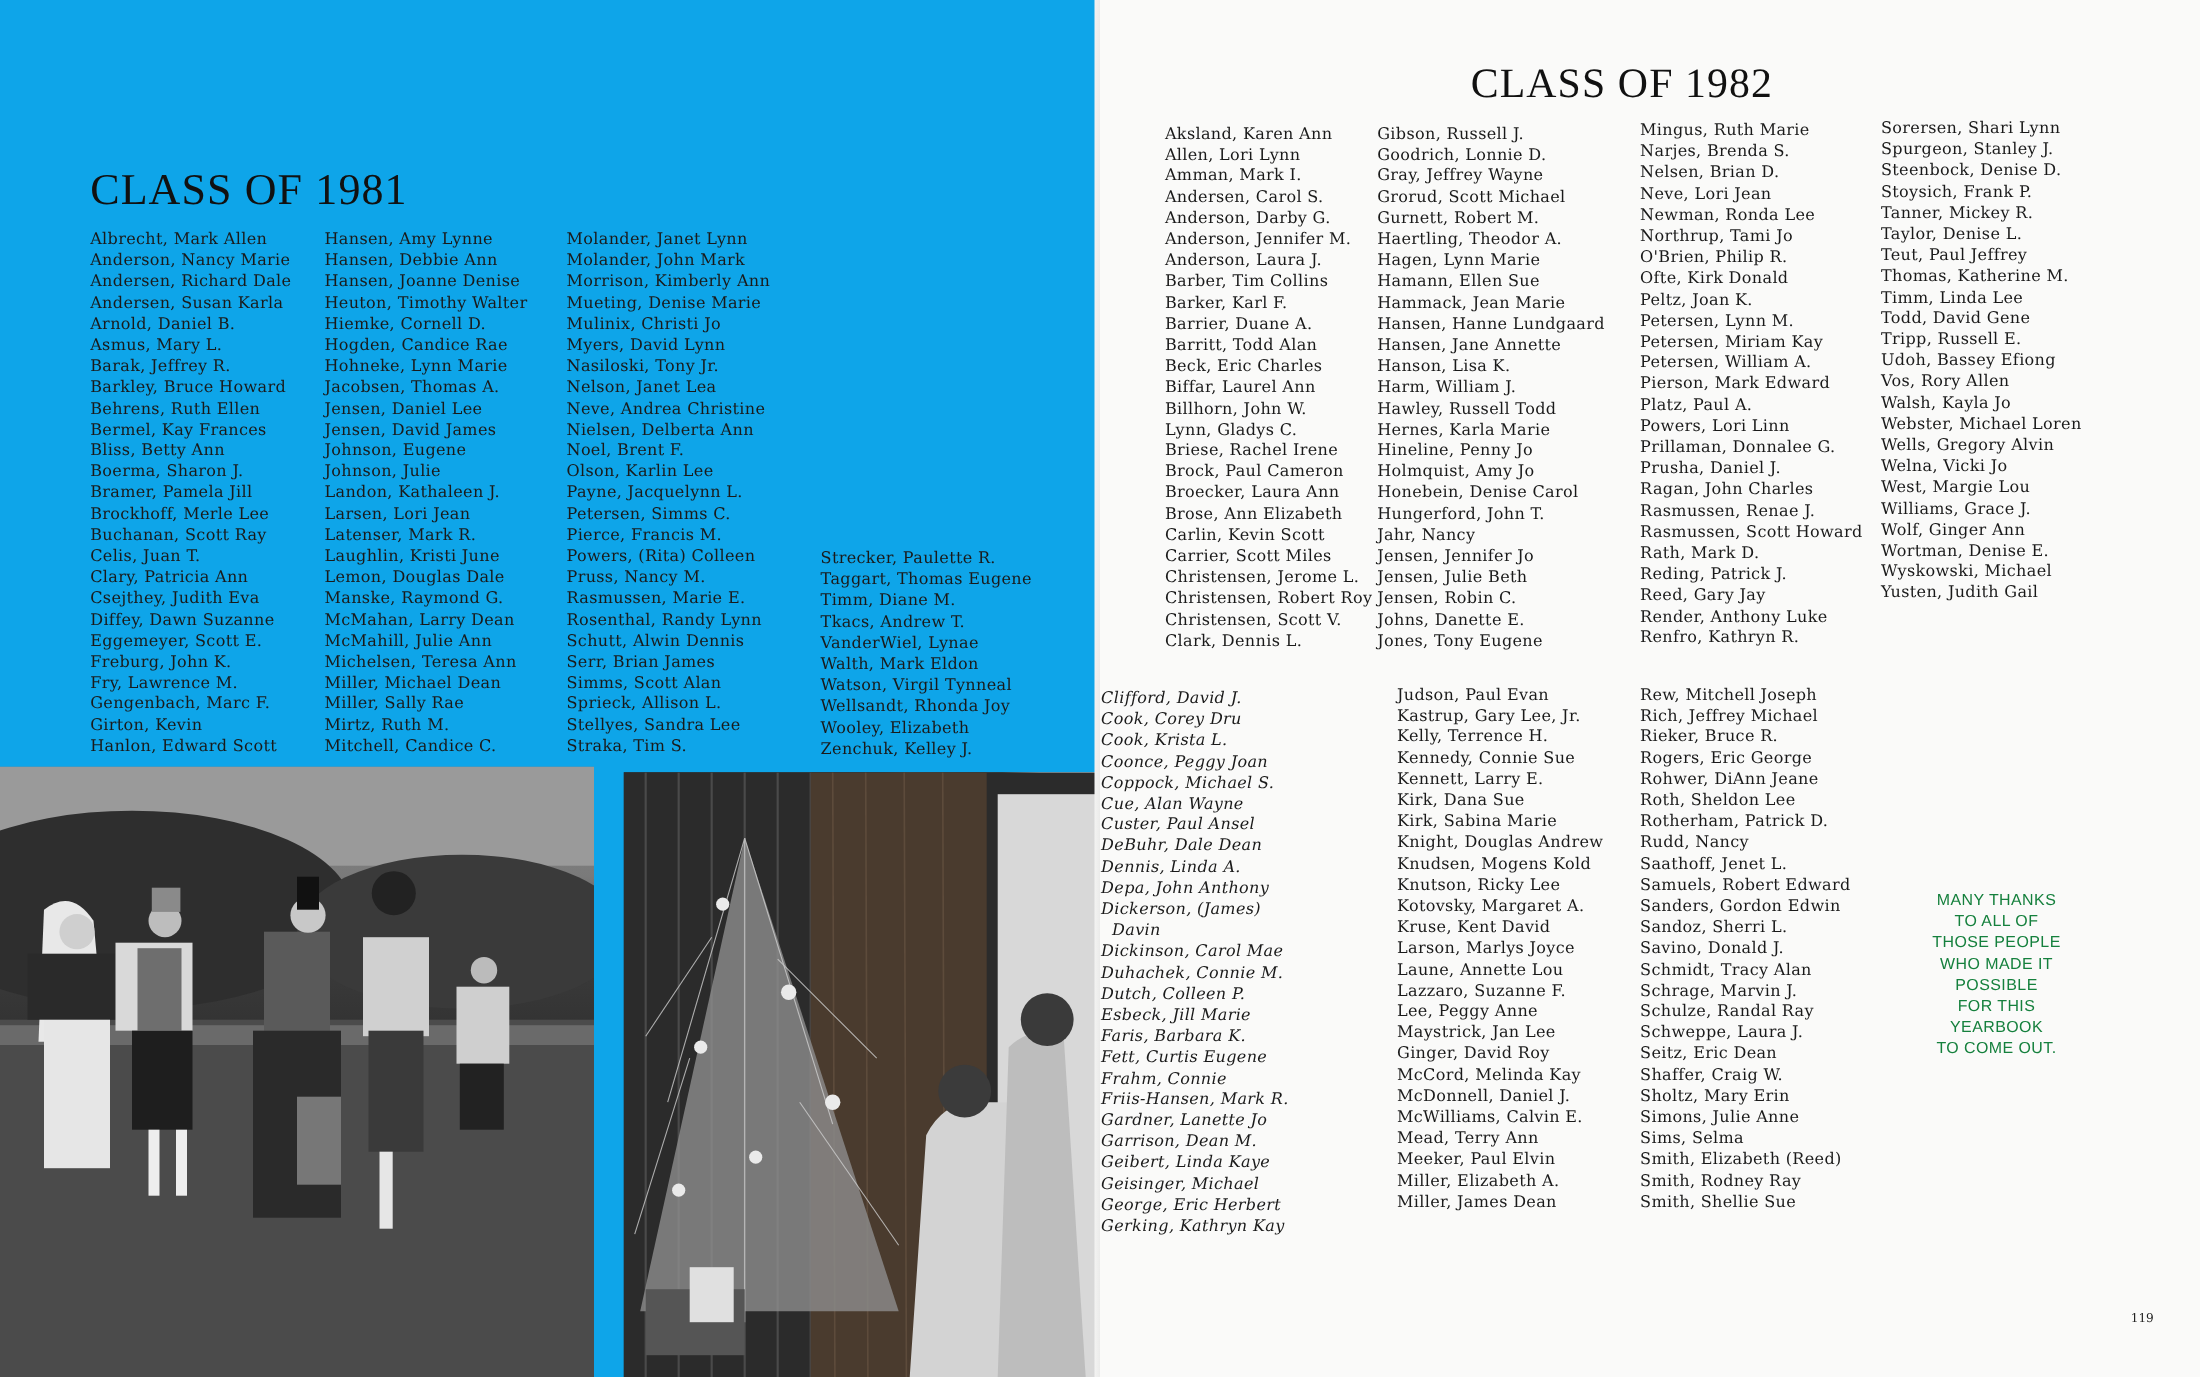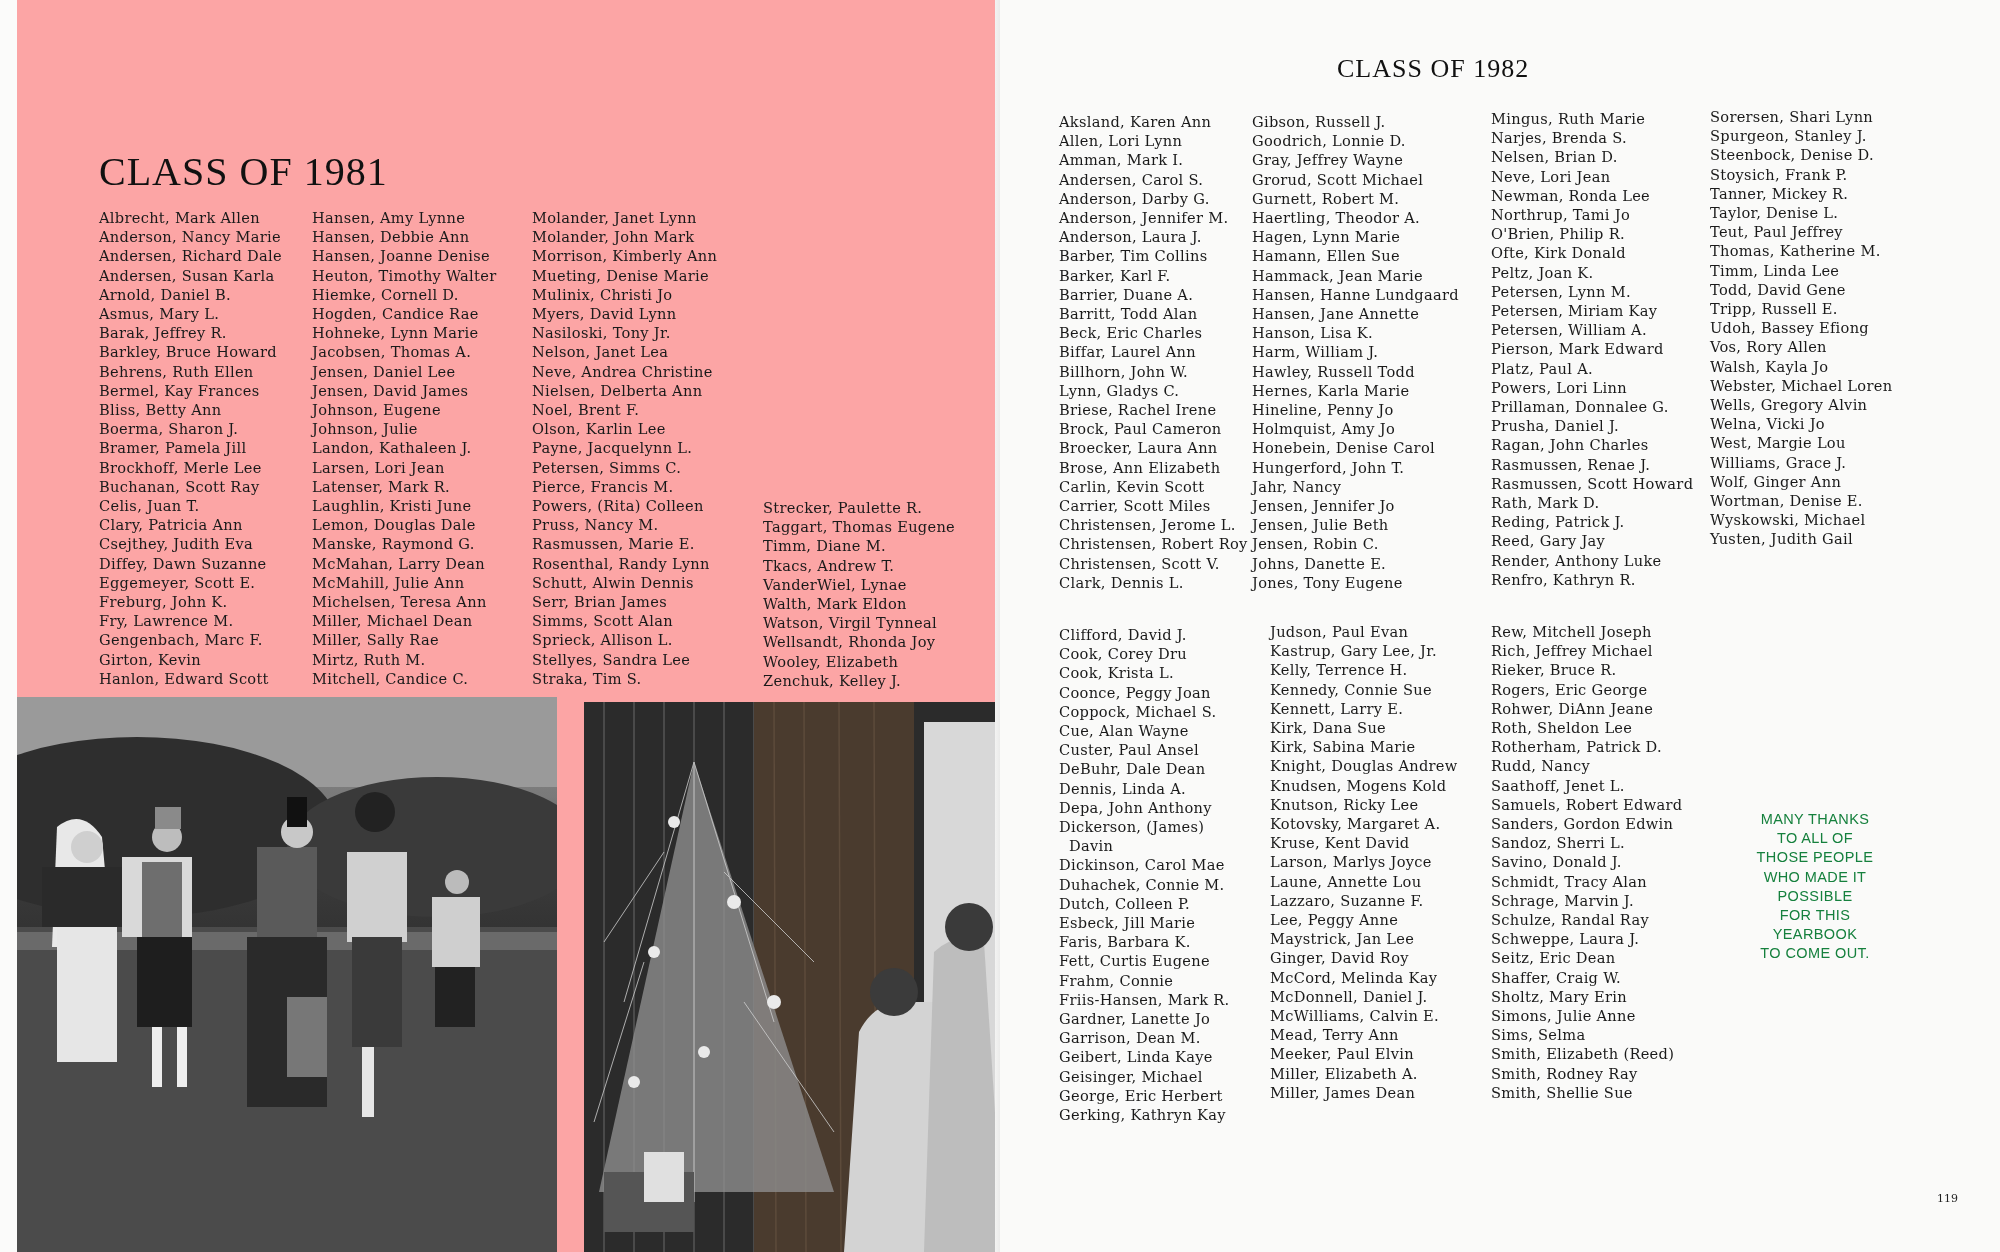--- a/index.html
+++ b/index.html
@@ -1,33 +1,33 @@
 <!DOCTYPE html>
 <html><head>
 <meta charset="utf-8">
 <style>
   html, body { margin:0; padding:0; }
   body { width:2000px; height:1252px; position:relative; overflow:hidden; background:#fbfbfa; font-family:"DejaVu Serif", "Liberation Serif", serif; color:#1a1a1a; }
-  .page-left { position:absolute; left:17px; top:0; width:1000px; height:1252px; background:#fca5a5; }
+  .page-left { position:absolute; left:0; top:0; width:1000px; height:1252px; background:#0ea5e9; }
   .page-right { position:absolute; left:1000px; top:0; width:1000px; height:1252px; background:#fafaf9; }
   .gutter { position:absolute; left:995px; top:0; width:12px; height:1252px; background:linear-gradient(90deg,#f3f3f2,#e9e9e8,#f3f3f2); }
   .title { position:absolute; font-family:"Liberation Serif", serif; font-weight:normal; color:#111; letter-spacing:1px; margin:0; }
   .title-1981 { left:82px; top:148px; font-size:40px; }
-  .title-1982 { left:1337px; top:54px; font-size:26px; }
+  .title-1982 { left:1337px; top:54px; font-size:38px; }
   .col { position:absolute; margin:0; padding:0; list-style:none; font-size:14.6px; line-height:19.2px; white-space:nowrap; letter-spacing:0.3px; }
   .col li { margin:0; padding:0; }
   .c81-1 { left:82px; top:208px; }
   .c81-2 { left:295px; top:208px; }
   .c81-3 { left:515px; top:208px; }
   .c81-4 { left:746px; top:498px; }
   .c82-1 { left:1059px; top:112px; }
   .c82-2 { left:1252px; top:112px; }
   .c82-3 { left:1491px; top:109px; }
   .c82-4 { left:1710px; top:107px; }
-  .c82-5 { left:1059px; top:625px; }
+  .c82-5 { left:1001px; top:625px;font-style:italic; }
   .c82-6 { left:1270px; top:622px; }
   .c82-7 { left:1491px; top:622px; }
   .indent { padding-left:10px !important; }
   .thanks { position:absolute; left:1735px; top:810px; width:160px; text-align:center; font-family:"Liberation Sans", sans-serif; font-size:14.5px; line-height:19.2px; letter-spacing:0.4px; color:#15803d; }
   .thanks div { margin:0; }
   .page-num { position:absolute; left:1937px; top:1192px; font-size:11px; color:#222; }
   .photo { position:absolute; overflow:hidden; }
   .photo-dancers { left:0; top:697px; width:540px; height:555px; background:
       linear-gradient(180deg,#8b8b8b 0%,#7a7a7a 18%,#3c3c3c 30%,#2c2c2c 52%,#5a5a5a 58%,#4a4a4a 75%,#3a3a3a 100%); }
   .photo-tree { left:567px; top:702px; width:430px; height:550px; background:

